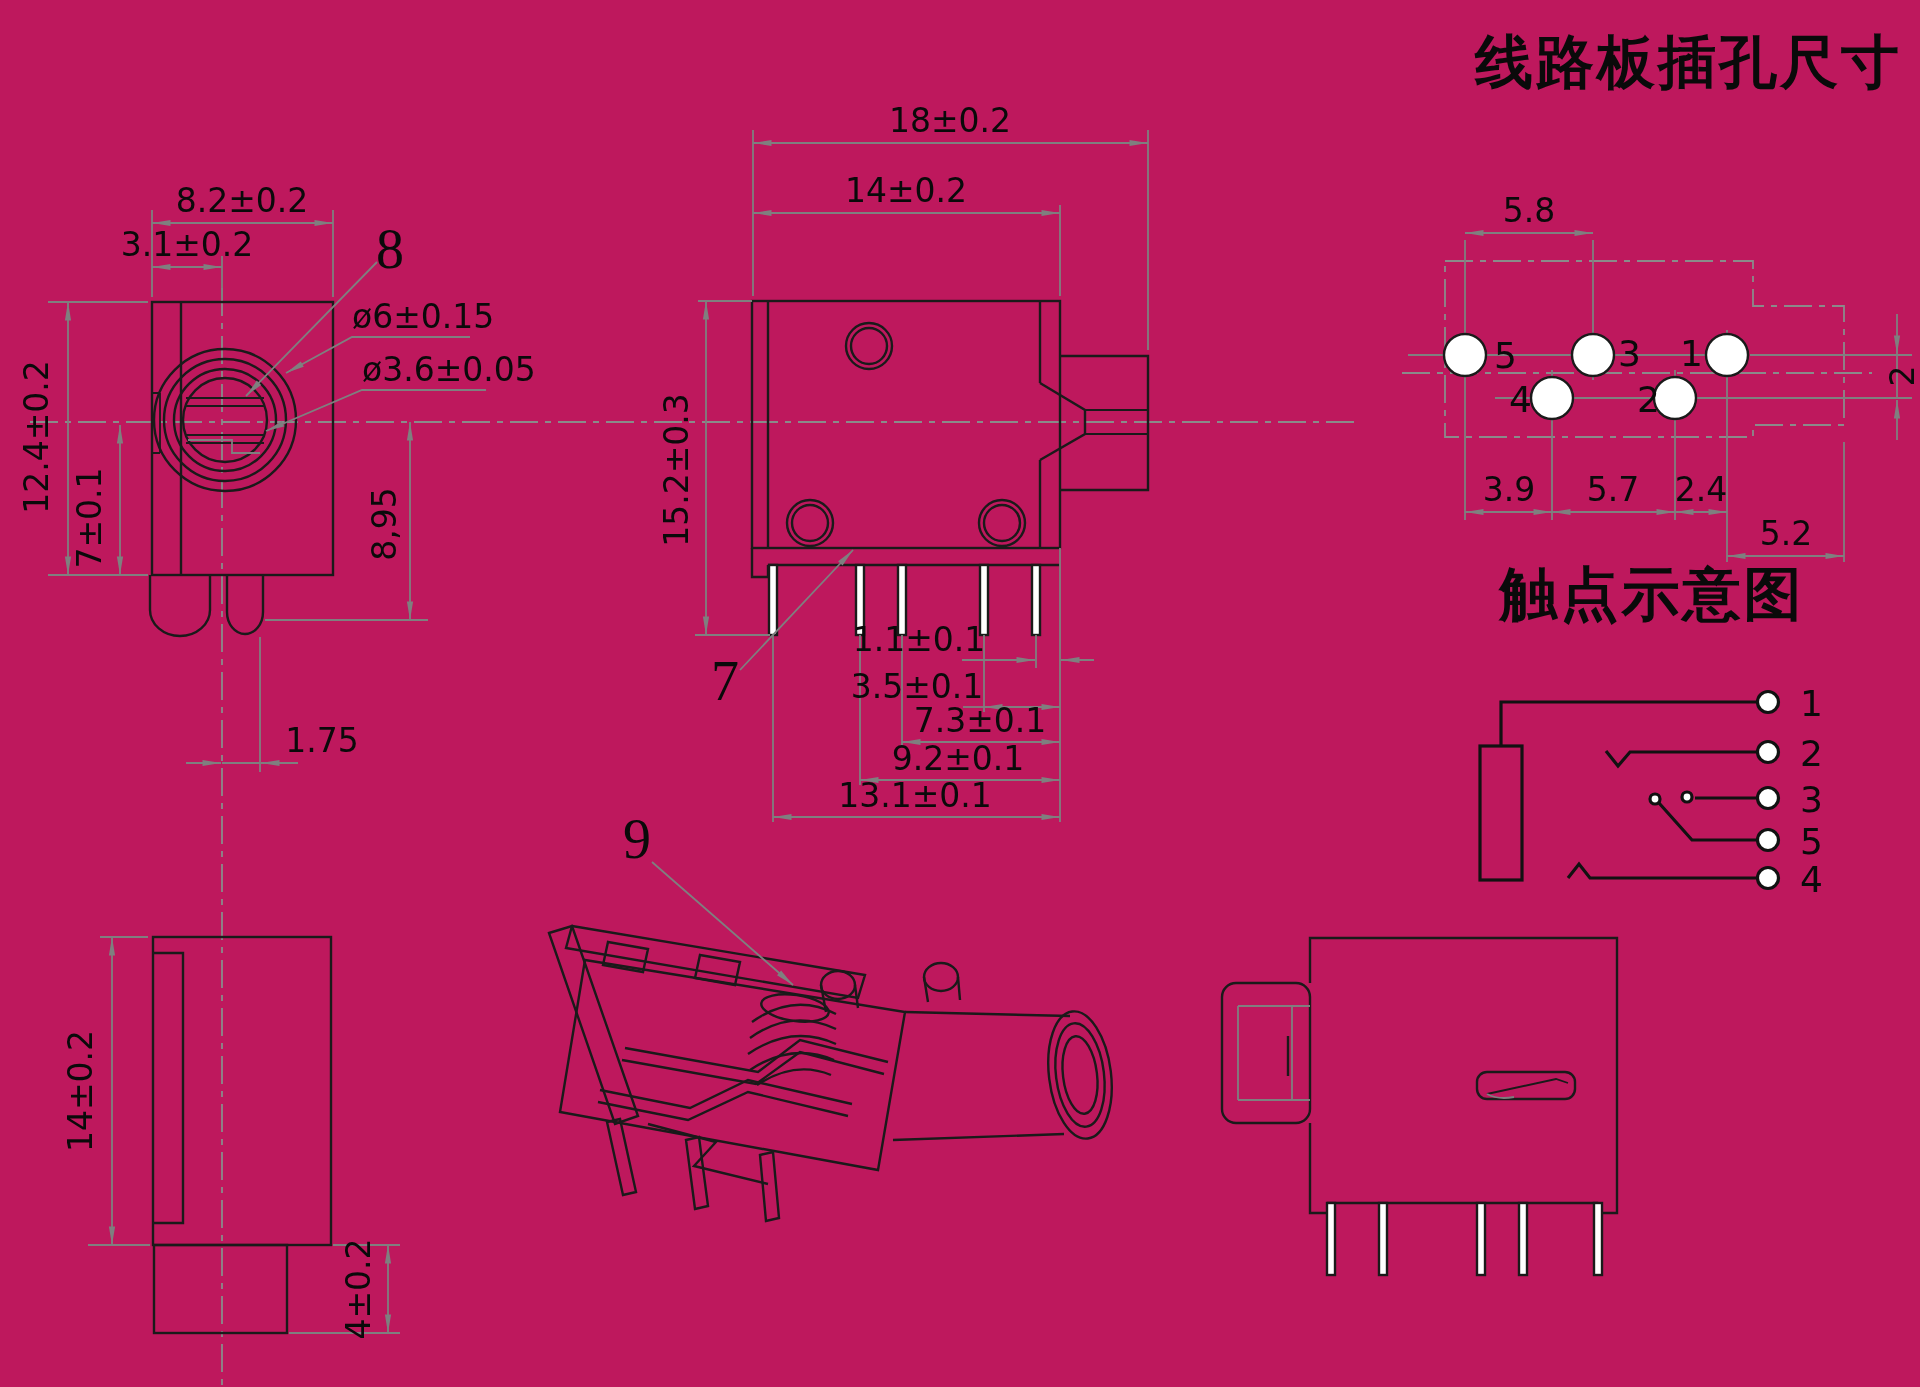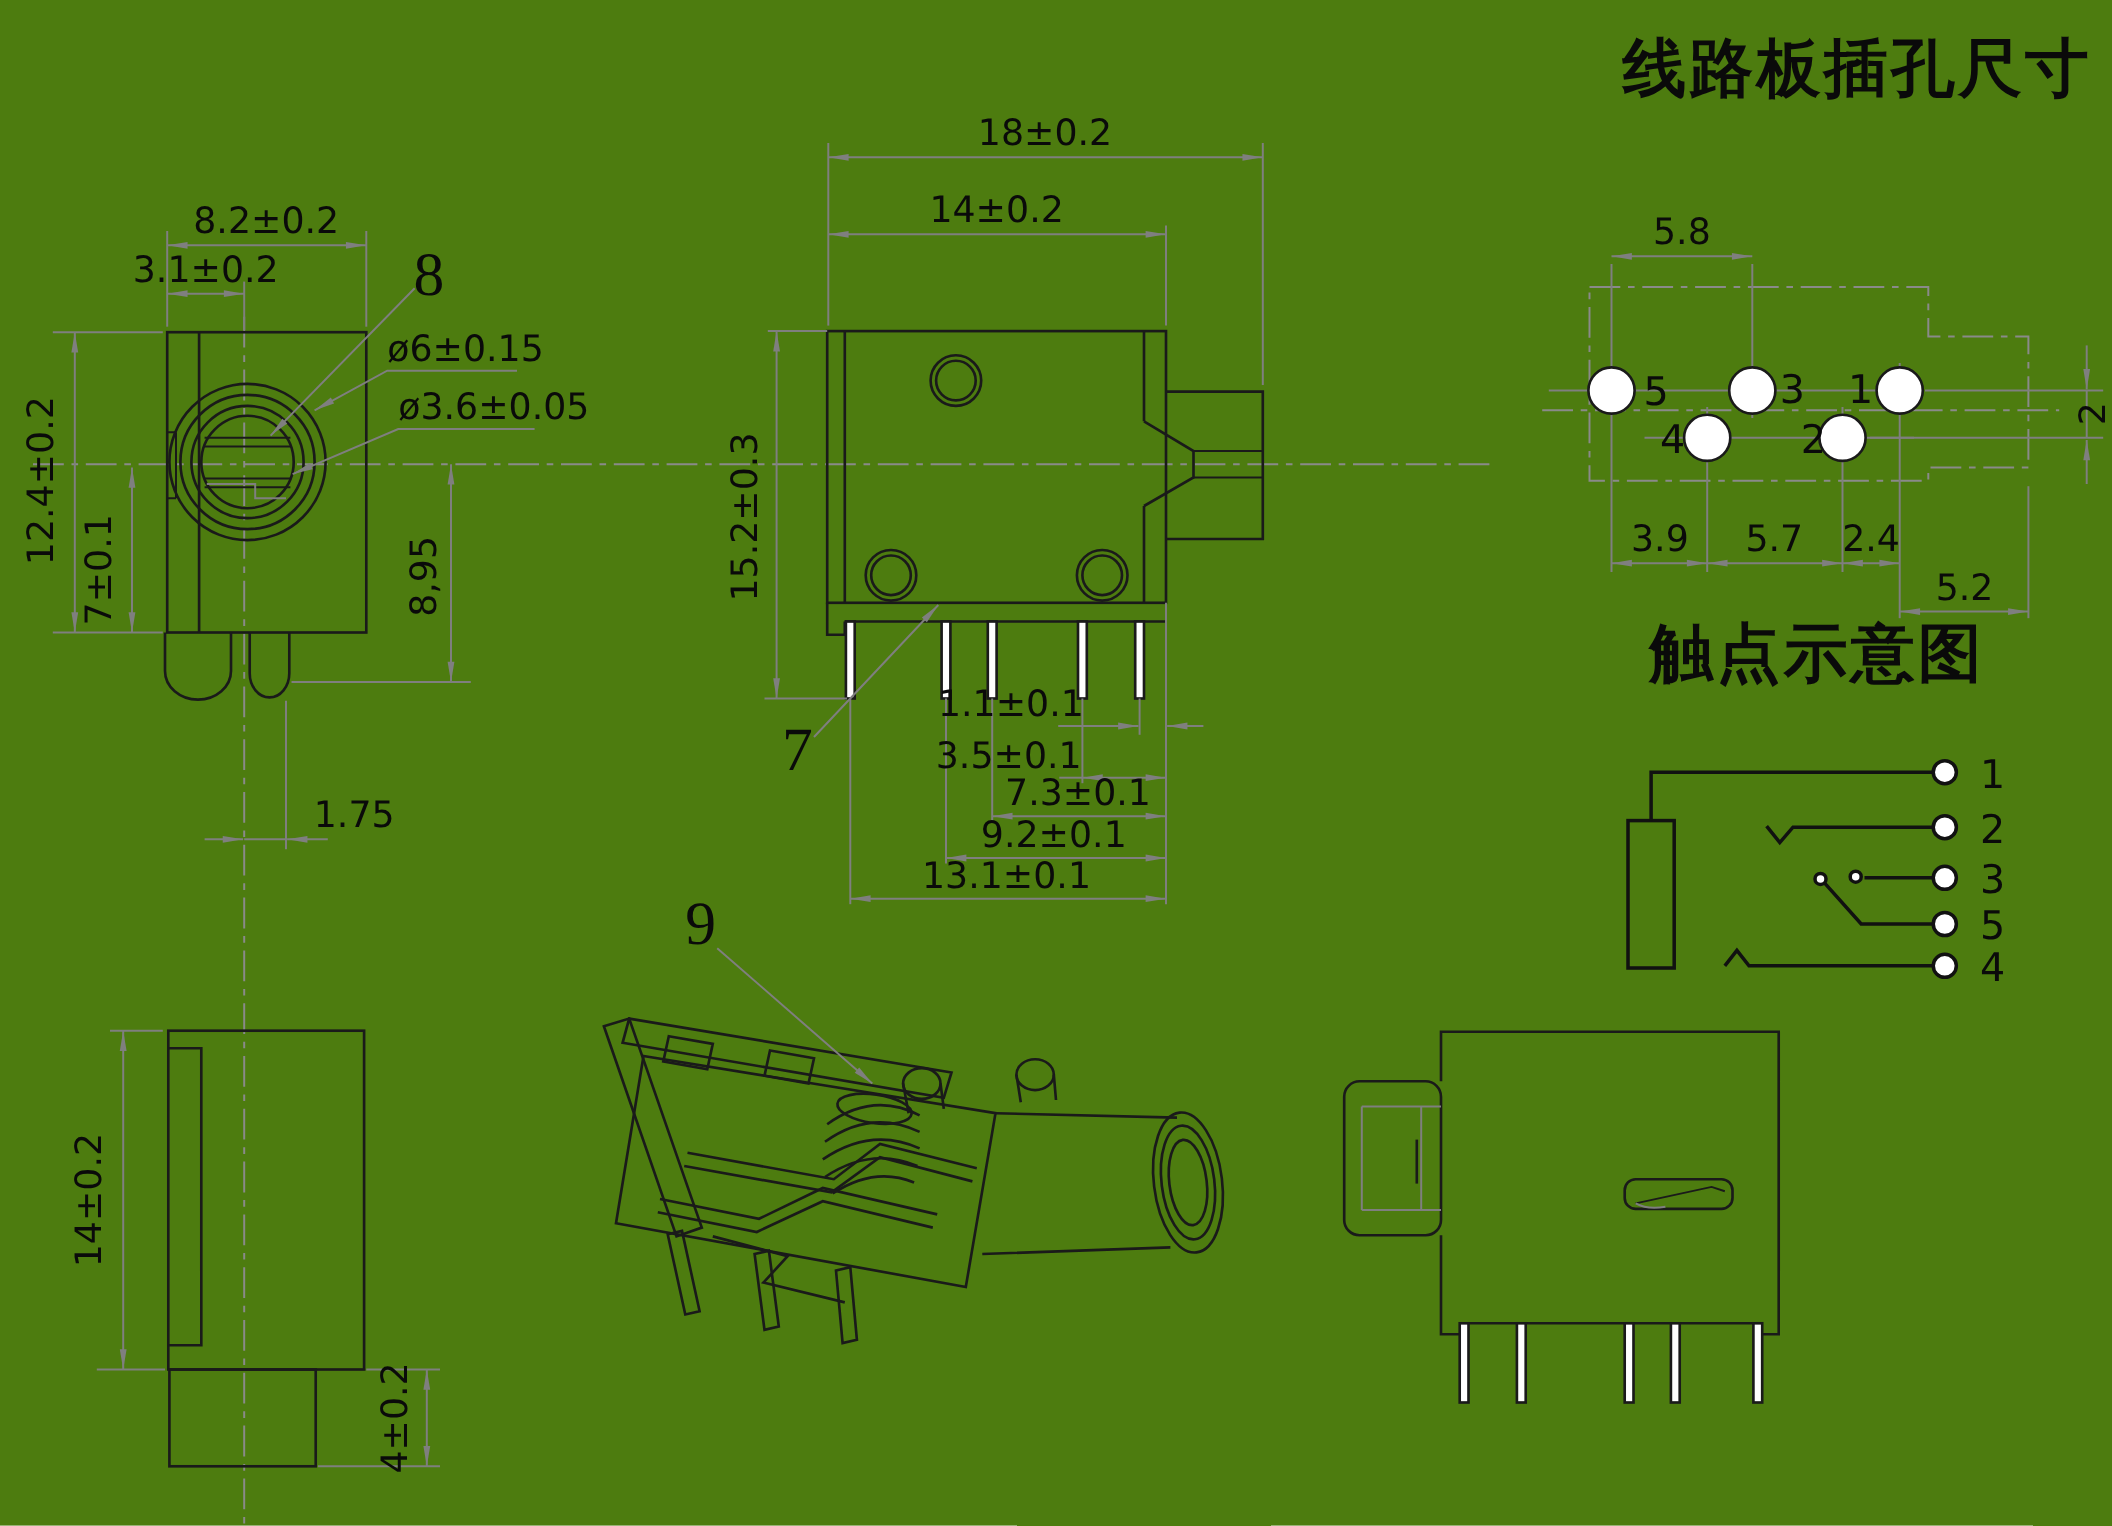--- a/index.html
+++ b/index.html
@@ -1,16 +1,16 @@
 <!DOCTYPE html>
 <html><head>
 <meta charset="utf-8">
 <style>
   html,body{margin:0;padding:0;background:#ffffff;}
-  .page{position:relative;width:1920px;height:1387px;background:#4d7c0f;overflow:hidden;}
+  .page{position:relative;width:1920px;height:1387px;background:#be185d;overflow:hidden;}
   svg{display:block;}
   
   .k{stroke:#1a1a1a;stroke-width:2.4;fill:none;}
   .kf{stroke:#1a1a1a;stroke-width:2.4;fill:#ffffff;}
   .kt{stroke:#1a1a1a;stroke-width:1.8;fill:none;}
   .ks{stroke:#111111;stroke-width:3.2;fill:none;}
   .ksf{stroke:#111111;stroke-width:3.2;fill:#ffffff;}
   
   .g{stroke:#7f7f7f;stroke-width:1.8;fill:none;}
   

